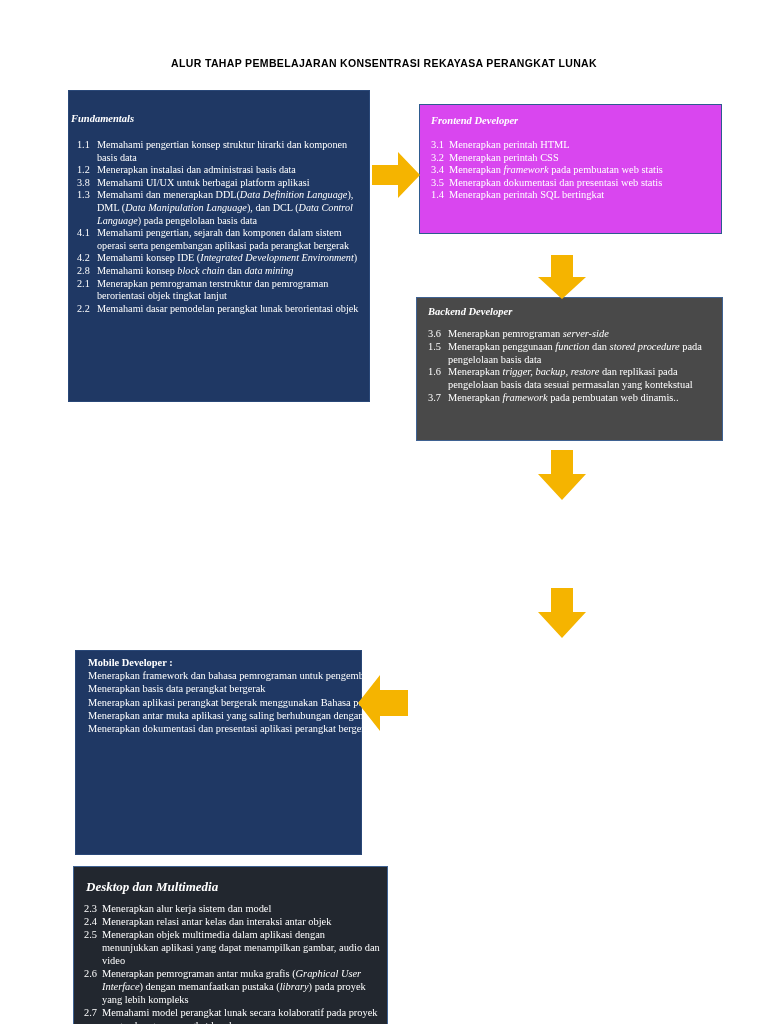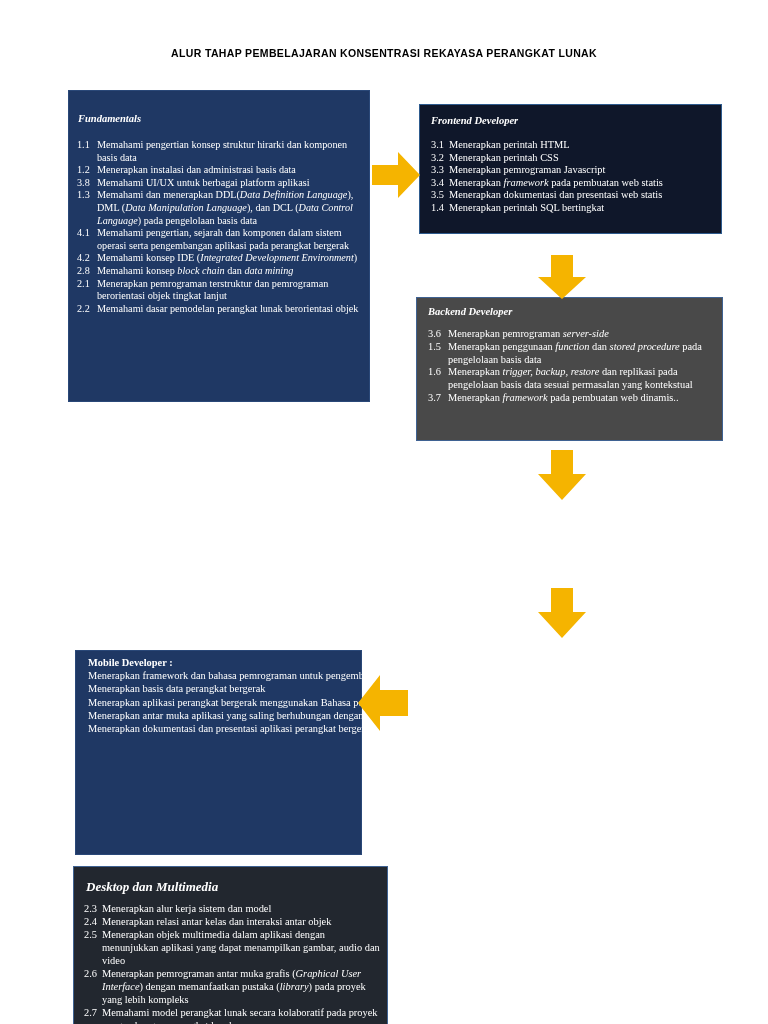--- a/index.html
+++ b/index.html
@@ -11,21 +11,21 @@
     width: 768px;
     height: 1024px;
     position: relative;
     overflow: hidden;
     font-family: "Liberation Serif", serif;
   }
 
   #page-title {
     position: absolute;
     left: 0;
-    top: 47px;
+    top: 57px;
     width: 768px;
     text-align: center;
     font-family: "Liberation Sans", sans-serif;
     font-weight: bold;
     font-size: 10.5px;
     letter-spacing: 0.35px;
     color: #000000;
   }
 
   .flow-box {
@@ -67,21 +67,21 @@
   #box-fundamentals {
     left: 68px;
     top: 90px;
     width: 302px;
     height: 312px;
     background: #1f3864;
     border: 1px solid #2a4878;
   }
   #box-fundamentals .box-heading {
     position: absolute;
-    left: 9px;
+    left: 2px;
     top: 22px;
     font-size: 10.5px;
   }
   #box-fundamentals .item-list {
     position: absolute;
     left: 8px;
     top: 48px;
     width: 288px;
   }
   #box-fundamentals .item {
@@ -89,21 +89,21 @@
     line-height: 12.6px;
   }
   #box-fundamentals .item-code { width: 20px; }
 
   
   #box-frontend {
     left: 419px;
     top: 104px;
     width: 303px;
     height: 130px;
-    background: #0f172a;
+    background: #d946ef;
     border: 1px solid #2e5b8e;
   }
   #box-frontend .box-heading {
     position: absolute;
     left: 11px;
     top: 10px;
     font-size: 10.5px;
   }
   #box-frontend .item-list {
     position: absolute;
@@ -259,24 +259,20 @@
 <div class="flow-box" id="box-frontend">
   <div class="box-heading">Frontend Developer</div>
   <ul class="item-list">
       <li class="item">
         <span class="item-code">3.1</span>
         <span class="item-text">Menerapkan perintah HTML</span>
       </li>
       <li class="item">
         <span class="item-code">3.2</span>
         <span class="item-text">Menerapkan perintah CSS</span>
-      </li>
-      <li class="item">
-        <span class="item-code">3.3</span>
-        <span class="item-text">Menerapkan pemrograman Javascript</span>
       </li>
       <li class="item">
         <span class="item-code">3.4</span>
         <span class="item-text">Menerapkan <i>framework</i> pada pembuatan web statis</span>
       </li>
       <li class="item">
         <span class="item-code">3.5</span>
         <span class="item-text">Menerapkan dokumentasi dan presentasi web statis</span>
       </li>
       <li class="item">

